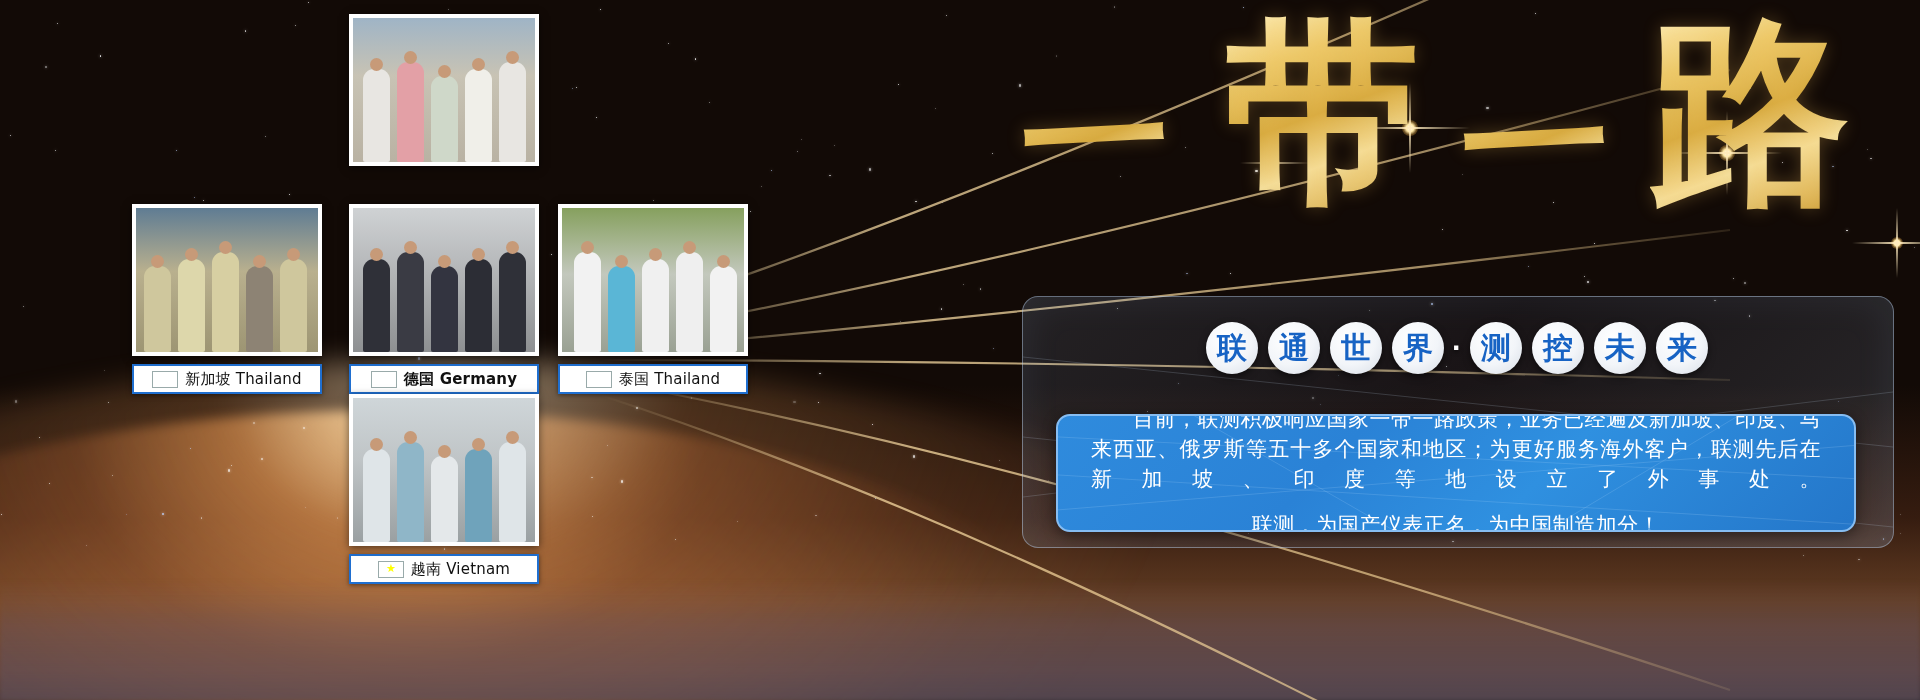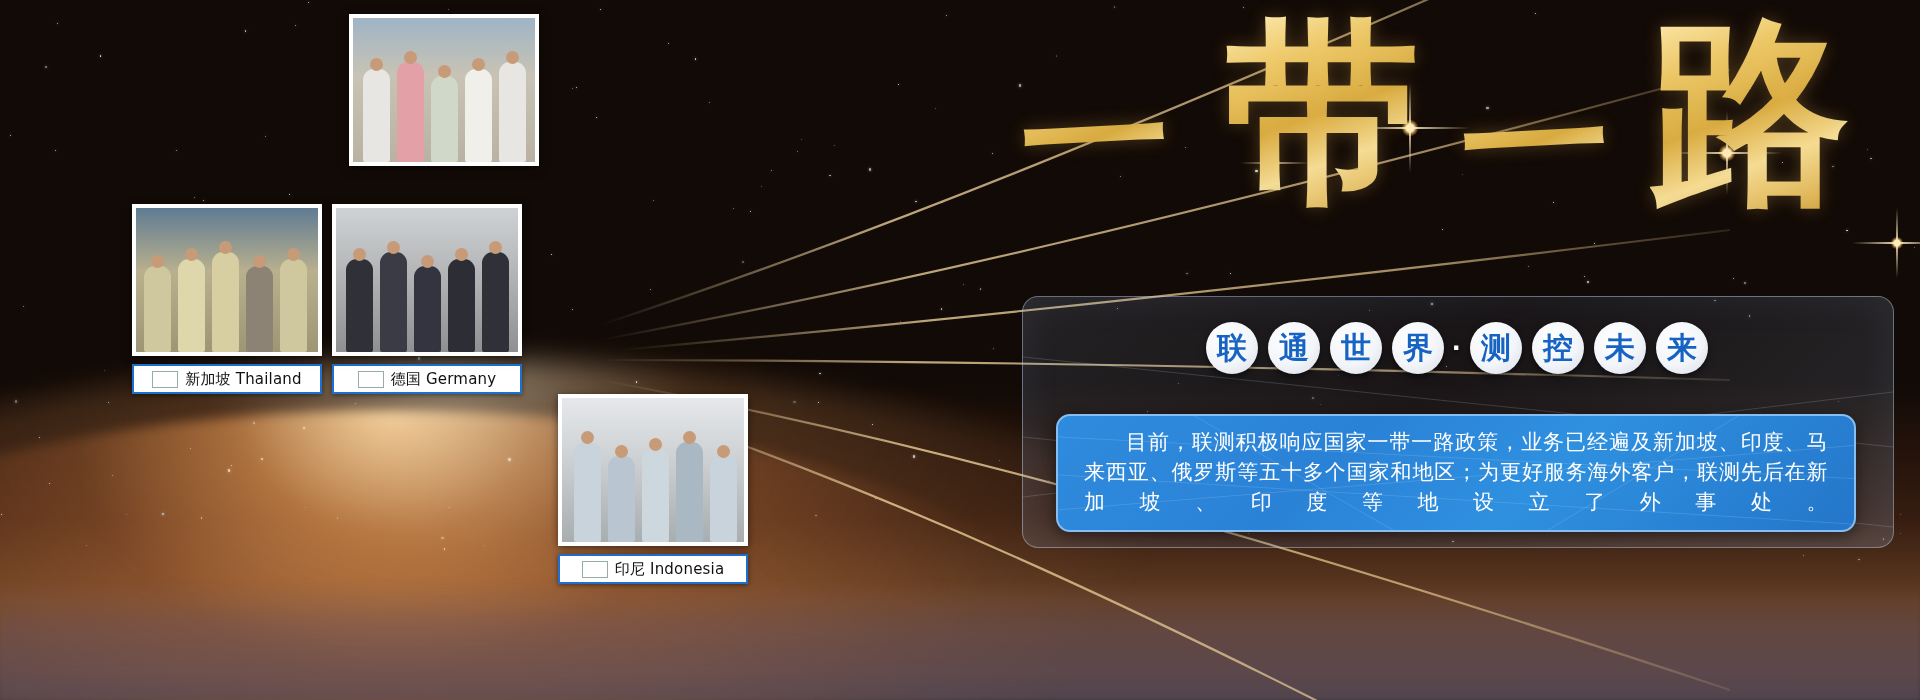--- a/index.html
+++ b/index.html
@@ -101,21 +101,21 @@
 
   .infobox{position:absolute;left:1056px;top:414px;width:800px;height:118px;border-radius:14px;
     border:2px solid #86bdf2;box-sizing:border-box;
     background:linear-gradient(135deg,#2f8bdd 0%, #2a82d6 35%, #2f90e0 60%, #2476c9 100%);
     box-shadow:0 3px 14px rgba(0,0,0,.45);overflow:hidden;
     display:flex;align-items:center;justify-content:center;}
   .infobox .mesh{position:absolute;inset:0;opacity:.5;}
   .infobox .body{position:relative;width:100%;padding:0 16px;box-sizing:border-box;
     color:#fff;font-size:21px;line-height:1.42;text-align:justify;text-align-last:center;
     font-family:"DejaVu Sans","Liberation Sans",sans-serif;letter-spacing:.5px;}
-  .infobox .body p{margin:10px;}
+  .infobox .body p{margin:17px;}
   .infobox .body .p1{text-indent:2em;text-align:justify;text-align-last:justify;}
   .infobox .body .p2{text-align:center;margin-top:1px;}
 </style>
 </head>
 <body>
 
 <div id="banner">
 
   <div class="bg-base"></div>
   <div class="bg-base2"></div>
@@ -367,60 +367,81 @@
             <div style="position:absolute;left:117px;bottom:84px;width:13px;height:13px;border-radius:50%;background:#c79a78;"></div>
             <div style="position:absolute;left:144px;bottom:0;width:27px;height:93px;background:#cfc79d;border-radius:11px 11px 2px 2px;"></div>
             <div style="position:absolute;left:151px;bottom:91px;width:13px;height:13px;border-radius:50%;background:#c79a78;"></div>
           </div>
         </div>
         <div class="cap">
           <span class="flag f-sg"></span>
           <span class="txt">新加坡 Thailand</span>
         </div>
       </div>
-      <div class="cell" style="left:200px;top:190px;">
+      <div class="cell" style="left:217px;top:190px;font-weight:bold;">
         <div class="photo">
           <div class="scene" style="background:linear-gradient(180deg,#cfd2d4 0%,#b6b8ba 40%,#8e9092 100%);"></div>
           <div class="scene">
             <div style="position:absolute;left:10px;bottom:0;width:27px;height:93px;background:#2f3038;border-radius:11px 11px 2px 2px;"></div>
             <div style="position:absolute;left:17px;bottom:91px;width:13px;height:13px;border-radius:50%;background:#c79a78;"></div>
             <div style="position:absolute;left:44px;bottom:0;width:27px;height:100px;background:#3a3b44;border-radius:11px 11px 2px 2px;"></div>
             <div style="position:absolute;left:51px;bottom:98px;width:13px;height:13px;border-radius:50%;background:#c79a78;"></div>
             <div style="position:absolute;left:78px;bottom:0;width:27px;height:86px;background:#333440;border-radius:11px 11px 2px 2px;"></div>
             <div style="position:absolute;left:85px;bottom:84px;width:13px;height:13px;border-radius:50%;background:#c79a78;"></div>
             <div style="position:absolute;left:112px;bottom:0;width:27px;height:93px;background:#2c2d35;border-radius:11px 11px 2px 2px;"></div>
             <div style="position:absolute;left:119px;bottom:91px;width:13px;height:13px;border-radius:50%;background:#c79a78;"></div>
             <div style="position:absolute;left:146px;bottom:0;width:27px;height:100px;background:#2f3038;border-radius:11px 11px 2px 2px;"></div>
             <div style="position:absolute;left:153px;bottom:98px;width:13px;height:13px;border-radius:50%;background:#c79a78;"></div>
           </div>
         </div>
         <div class="cap">
           <span class="flag f-de"></span>
           <span class="txt">德国 Germany</span>
         </div>
       </div>
-      <div class="cell" style="left:426px;top:380px;">
+      <div class="cell" style="left:426px;top:190px;">
         <div class="photo">
-          <div class="scene" style="background:linear-gradient(180deg,#e6e8ea 0%,#ced2d5 40%,#a8adb0 100%);"></div>
+          <div class="scene" style="background:linear-gradient(180deg,#86a05e 0%,#c3c8bd 46%,#9aa193 100%);"></div>
           <div class="scene">
-            <div style="position:absolute;left:12px;bottom:0;width:27px;height:100px;background:#c8d3dc;border-radius:11px 11px 2px 2px;"></div>
+            <div style="position:absolute;left:12px;bottom:0;width:27px;height:100px;background:#f2f2f2;border-radius:11px 11px 2px 2px;"></div>
             <div style="position:absolute;left:19px;bottom:98px;width:13px;height:13px;border-radius:50%;background:#c79a78;"></div>
-            <div style="position:absolute;left:46px;bottom:0;width:27px;height:86px;background:#b9c6d2;border-radius:11px 11px 2px 2px;"></div>
+            <div style="position:absolute;left:46px;bottom:0;width:27px;height:86px;background:#5ab6d6;border-radius:11px 11px 2px 2px;"></div>
             <div style="position:absolute;left:53px;bottom:84px;width:13px;height:13px;border-radius:50%;background:#c79a78;"></div>
-            <div style="position:absolute;left:80px;bottom:0;width:27px;height:93px;background:#cdd7de;border-radius:11px 11px 2px 2px;"></div>
+            <div style="position:absolute;left:80px;bottom:0;width:27px;height:93px;background:#f0f0f0;border-radius:11px 11px 2px 2px;"></div>
             <div style="position:absolute;left:87px;bottom:91px;width:13px;height:13px;border-radius:50%;background:#c79a78;"></div>
-            <div style="position:absolute;left:114px;bottom:0;width:27px;height:100px;background:#aab8c4;border-radius:11px 11px 2px 2px;"></div>
+            <div style="position:absolute;left:114px;bottom:0;width:27px;height:100px;background:#efefef;border-radius:11px 11px 2px 2px;"></div>
             <div style="position:absolute;left:121px;bottom:98px;width:13px;height:13px;border-radius:50%;background:#c79a78;"></div>
-            <div style="position:absolute;left:148px;bottom:0;width:27px;height:86px;background:#c8d3dc;border-radius:11px 11px 2px 2px;"></div>
+            <div style="position:absolute;left:148px;bottom:0;width:27px;height:86px;background:#f2f2f2;border-radius:11px 11px 2px 2px;"></div>
             <div style="position:absolute;left:155px;bottom:84px;width:13px;height:13px;border-radius:50%;background:#c79a78;"></div>
           </div>
         </div>
         <div class="cap">
-          <span class="flag f-id"></span>
-          <span class="txt">印尼 Indonesia</span>
+          <span class="flag f-th"></span>
+          <span class="txt">泰国 Thailand</span>
+        </div>
+      </div>
+      <div class="cell" style="left:217px;top:380px;">
+        <div class="photo">
+          <div class="scene" style="background:linear-gradient(180deg,#cfd6d9 0%,#bfc4c6 44%,#9aa0a2 100%);"></div>
+          <div class="scene">
+            <div style="position:absolute;left:10px;bottom:0;width:27px;height:93px;background:#dfe5e8;border-radius:11px 11px 2px 2px;"></div>
+            <div style="position:absolute;left:17px;bottom:91px;width:13px;height:13px;border-radius:50%;background:#c79a78;"></div>
+            <div style="position:absolute;left:44px;bottom:0;width:27px;height:100px;background:#8fb6c8;border-radius:11px 11px 2px 2px;"></div>
+            <div style="position:absolute;left:51px;bottom:98px;width:13px;height:13px;border-radius:50%;background:#c79a78;"></div>
+            <div style="position:absolute;left:78px;bottom:0;width:27px;height:86px;background:#e4e8ea;border-radius:11px 11px 2px 2px;"></div>
+            <div style="position:absolute;left:85px;bottom:84px;width:13px;height:13px;border-radius:50%;background:#c79a78;"></div>
+            <div style="position:absolute;left:112px;bottom:0;width:27px;height:93px;background:#6fa3bb;border-radius:11px 11px 2px 2px;"></div>
+            <div style="position:absolute;left:119px;bottom:91px;width:13px;height:13px;border-radius:50%;background:#c79a78;"></div>
+            <div style="position:absolute;left:146px;bottom:0;width:27px;height:100px;background:#dfe5e8;border-radius:11px 11px 2px 2px;"></div>
+            <div style="position:absolute;left:153px;bottom:98px;width:13px;height:13px;border-radius:50%;background:#c79a78;"></div>
+          </div>
+        </div>
+        <div class="cap">
+          <span class="flag f-vn"></span>
+          <span class="txt">越南 Vietnam</span>
         </div>
       </div>
     </div>
 
   <div class="calli">
     <span class="ch" style="left:10px;top:58px;font-size:150px;transform:rotate(-3deg);">一</span>
     <span class="ch" style="left:215px;top:8px;font-size:196px;">带</span>
     <span class="ch" style="left:450px;top:62px;font-size:150px;transform:rotate(-3deg);">一</span>
     <span class="ch" style="left:640px;top:6px;font-size:200px;">路</span>
   </div>
@@ -452,16 +473,17 @@
       <g fill="none" stroke="rgba(190,225,255,.35)" stroke-width="1">
         <path d="M-20,20 L820,64"></path>
           <path d="M-20,96 L820,28"></path>
         <path d="M-20,58 L820,110"></path>
           <path d="M120,-10 L360,128"></path>
         <path d="M700,-10 L470,128"></path>
       </g>
     </svg>
     <div class="body">
       <p class="p1">目前，联测积极响应国家一带一路政策，业务已经遍及新加坡、印度、马来西亚、俄罗斯等五十多个国家和地区；为更好服务海外客户，联测先后在新加坡、印度等地设立了外事处。</p>
+      <p class="p2">联测，为国产仪表正名，为中国制造加分！</p>
     </div>
   </div>
 
 </div>
 
 </body></html>

